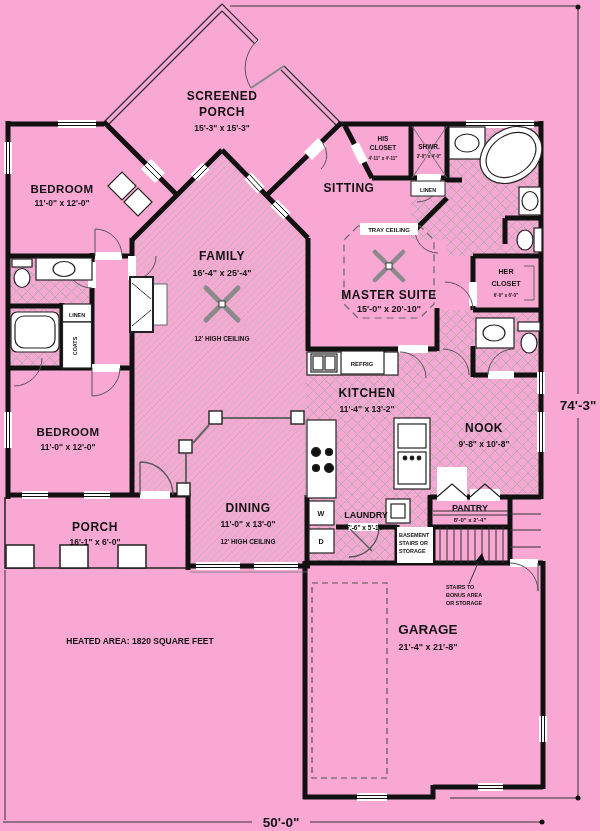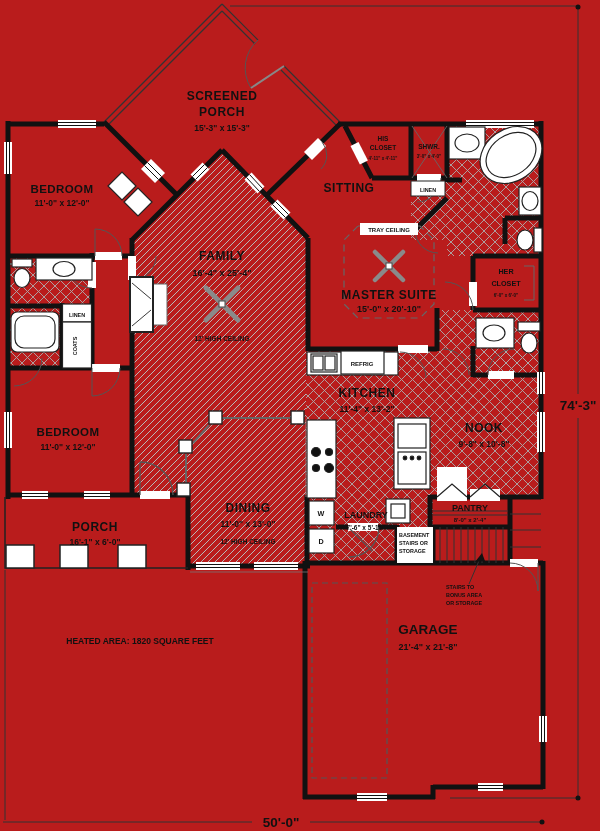--- a/index.html
+++ b/index.html
@@ -1,16 +1,16 @@
 <!DOCTYPE html>
 <html><head>
 <meta charset="utf-8">
 <style>
   html,body{margin:0;padding:0;background:#fff;}
-  .stage{position:relative;width:600px;height:831px;background:#b91c1c;overflow:hidden;
+  .stage{position:relative;width:600px;height:831px;background:#f9a8d4;overflow:hidden;
          font-family:"Liberation Sans",sans-serif;}
   svg{position:absolute;left:0;top:0;}
   text{fill:#111;font-family:"Liberation Sans",sans-serif;font-weight:bold;text-anchor:middle;}
   .t12{font-size:12px;letter-spacing:.5px;}
   .t13{font-size:13.5px;}
   .t11{font-size:11.5px;letter-spacing:.4px;}
   .t9{font-size:9px;}
   .t85{font-size:8.5px;}
   .t7{font-size:7.2px;}
   .t65{font-size:6.5px;}

